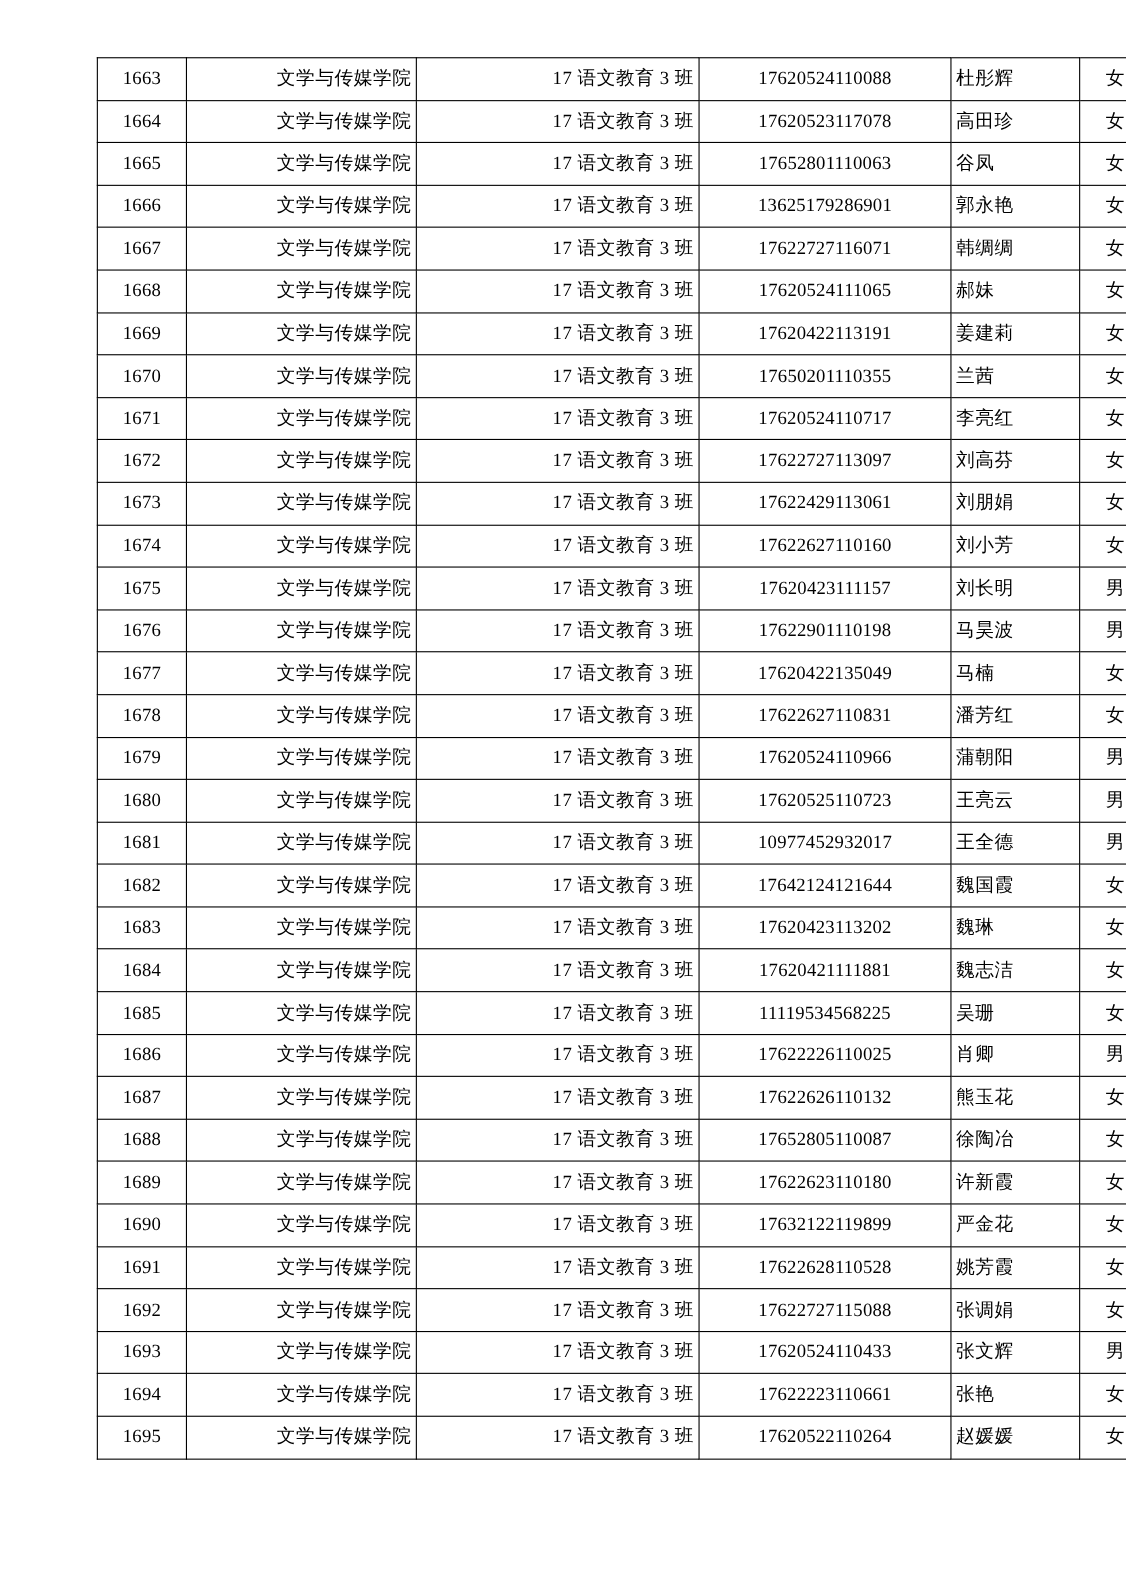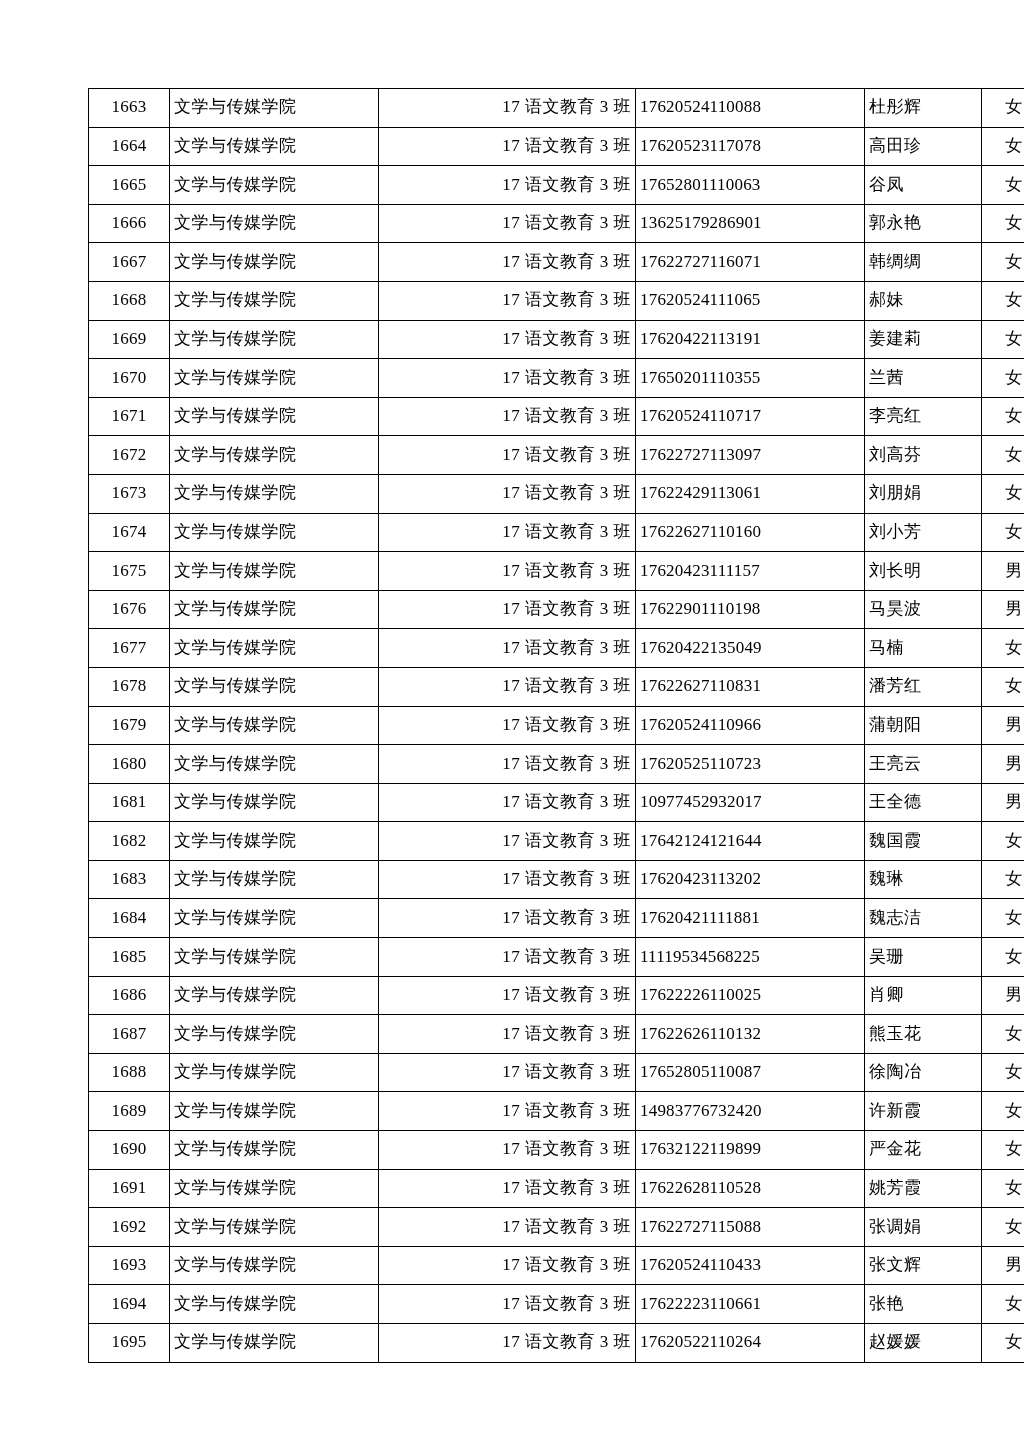--- a/index.html
+++ b/index.html
@@ -10,43 +10,43 @@
   body {
     width: 1024px;
     height: 1448px;
     font-family: "Liberation Serif", "DejaVu Serif", serif;
     color: #000000;
   }
   .page {
     width: 1024px;
     height: 1448px;
     box-sizing: border-box;
-    padding: 88px 88px 0 88px;
+    padding: 52px 88px 0 88px;
     position: relative;
   }
   table.roster {
     border-collapse: collapse;
     table-layout: fixed;
     width: 848px;
     margin: 0;
   }
   table.roster td {
     border: 1px solid #000000;
     height: 37.6px;
     padding: 0 4px;
     font-size: 17px;
     line-height: 1.1;
     vertical-align: middle;
     white-space: nowrap;
     overflow: hidden;
   }
   td.c-index  { width: 72px;  text-align: center; }
-  td.c-college{ width: 200px; text-align: left; }
+  td.c-college{ width: 200px; text-align: right; }
   td.c-class  { width: 248px; text-align: right; }
-  td.c-id     { width: 220px; text-align: left; }
+  td.c-id     { width: 220px; text-align: center; }
   td.c-name   { width: 108px; text-align: left; }
   td.c-gender { width: 56px;  text-align: center; }
 
   
   .cjk { letter-spacing: 0.5px; }
   .idnum { font-family: "Liberation Serif", serif; letter-spacing: 0.2px; }
 </style>
 </head>
 <body>
 
@@ -258,21 +258,21 @@
           <td class="c-college cjk">文学与传媒学院</td>
           <td class="c-class cjk">17 语文教育 3 班</td>
           <td class="c-id idnum">17652805110087</td>
           <td class="c-name cjk">徐陶冶</td>
           <td class="c-gender cjk">女</td>
         </tr>
         <tr>
           <td class="c-index idnum">1689</td>
           <td class="c-college cjk">文学与传媒学院</td>
           <td class="c-class cjk">17 语文教育 3 班</td>
-          <td class="c-id idnum">14983776732420</td>
+          <td class="c-id idnum">17622623110180</td>
           <td class="c-name cjk">许新霞</td>
           <td class="c-gender cjk">女</td>
         </tr>
         <tr>
           <td class="c-index idnum">1690</td>
           <td class="c-college cjk">文学与传媒学院</td>
           <td class="c-class cjk">17 语文教育 3 班</td>
           <td class="c-id idnum">17632122119899</td>
           <td class="c-name cjk">严金花</td>
           <td class="c-gender cjk">女</td>

